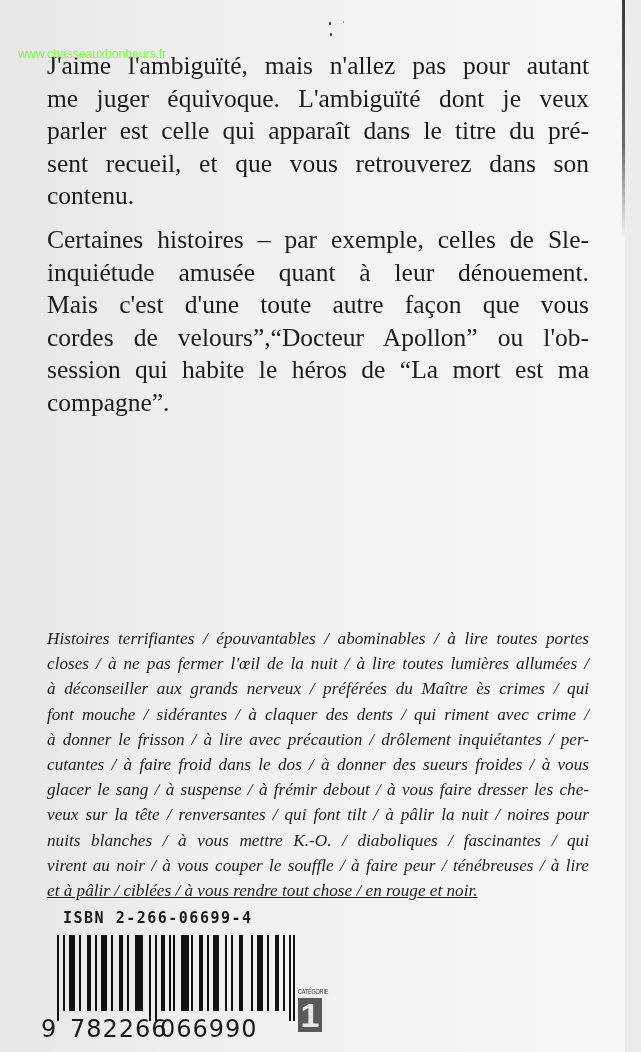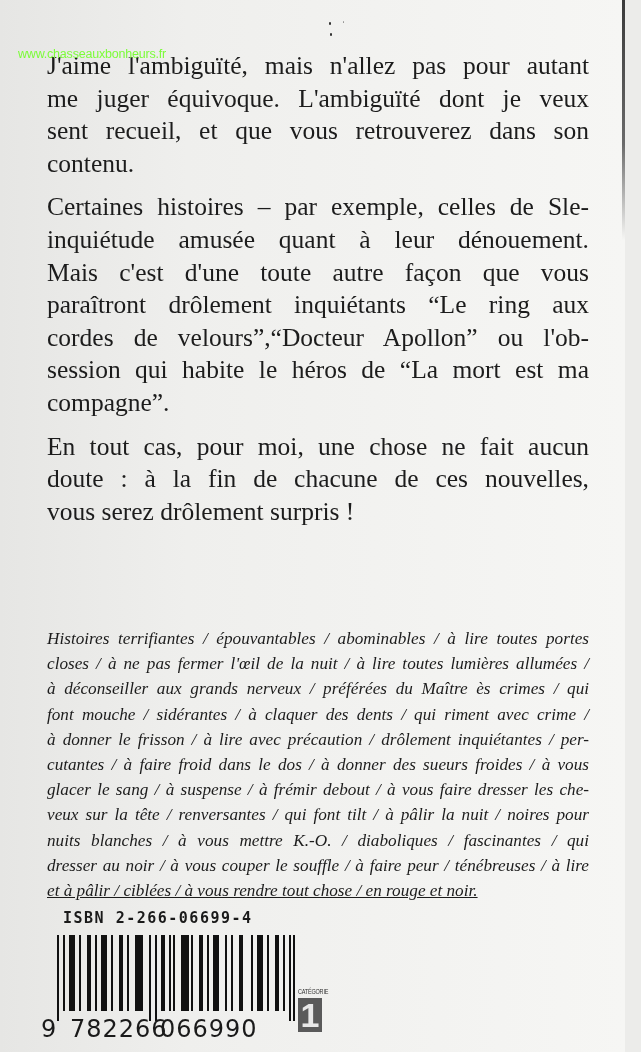--- a/index.html
+++ b/index.html
@@ -82,50 +82,45 @@
   <div class="speck" style="left:329px;top:22px;"></div>
   <div class="speck" style="left:343px;top:21px;width:1px;height:2px;opacity:.5"></div>
   <div class="speck" style="left:330px;top:33px;"></div>
 
   <div class="watermark">www.chasseauxbonheurs.fr</div>
 
   <div class="blurb">
     <p>
       <span class="line">J'aime l'ambiguïté, mais n'allez pas pour autant</span>
       <span class="line">me juger équivoque. L'ambiguïté dont je veux</span>
+      <span class="line">parler est celle qui apparaît dans le titre du pré-</span>
       <span class="line">sent recueil, et que vous retrouverez dans son</span>
       <span class="line last">contenu.</span>
     </p>
     <p>
       <span class="line">Certaines histoires – par exemple, celles de Sle-</span>
       <span class="line">inquiétude amusée quant à leur dénouement.</span>
       <span class="line">Mais c'est d'une toute autre façon que vous</span>
-      <span class="line">paraîtront drôlement inquiétants “Le ring aux</span>
       <span class="line">cordes de velours”,“Docteur Apollon” ou l'ob-</span>
       <span class="line">session qui habite le héros de “La mort est ma</span>
       <span class="line last">compagne”.</span>
-    </p>
-    <p>
-      <span class="line">En tout cas, pour moi, une chose ne fait aucun</span>
-      <span class="line">doute : à la fin de chacune de ces nouvelles,</span>
-      <span class="line last">vous serez drôlement surpris !</span>
     </p>
   </div>
 
   <div class="tagline">
     <span class="line">Histoires terrifiantes / épouvantables / abominables / à lire toutes portes</span>
     <span class="line">closes / à ne pas fermer l'œil de la nuit / à lire toutes lumières allumées /</span>
     <span class="line">à déconseiller aux grands nerveux / préférées du Maître ès crimes / qui</span>
     <span class="line">font mouche / sidérantes / à claquer des dents / qui riment avec crime /</span>
     <span class="line">à donner le frisson / à lire avec précaution / drôlement inquiétantes / per-</span>
     <span class="line">cutantes / à faire froid dans le dos / à donner des sueurs froides / à vous</span>
     <span class="line">glacer le sang / à suspense / à frémir debout / à vous faire dresser les che-</span>
     <span class="line">veux sur la tête / renversantes / qui font tilt / à pâlir la nuit / noires pour</span>
     <span class="line">nuits blanches / à vous mettre K.-O. / diaboliques / fascinantes / qui</span>
-    <span class="line">dresser au noir / à vous couper le souffle / à faire peur / ténébreuses / à lire</span>
+    <span class="line">virent au noir / à vous couper le souffle / à faire peur / ténébreuses / à lire</span>
     <span class="line last">et à pâlir / ciblées / à vous rendre tout chose / en rouge et noir.</span>
   </div>
 
   <div class="isbn">ISBN 2-266-06699-4</div>
 
   <div class="barcode" id="barcode">
       <div class="bar tall" style="width: 2px;"></div>
       <div class="gap" style="width: 4px;"></div>
       <div class="bar" style="width: 2px;"></div>
       <div class="gap" style="width: 4px;"></div>

